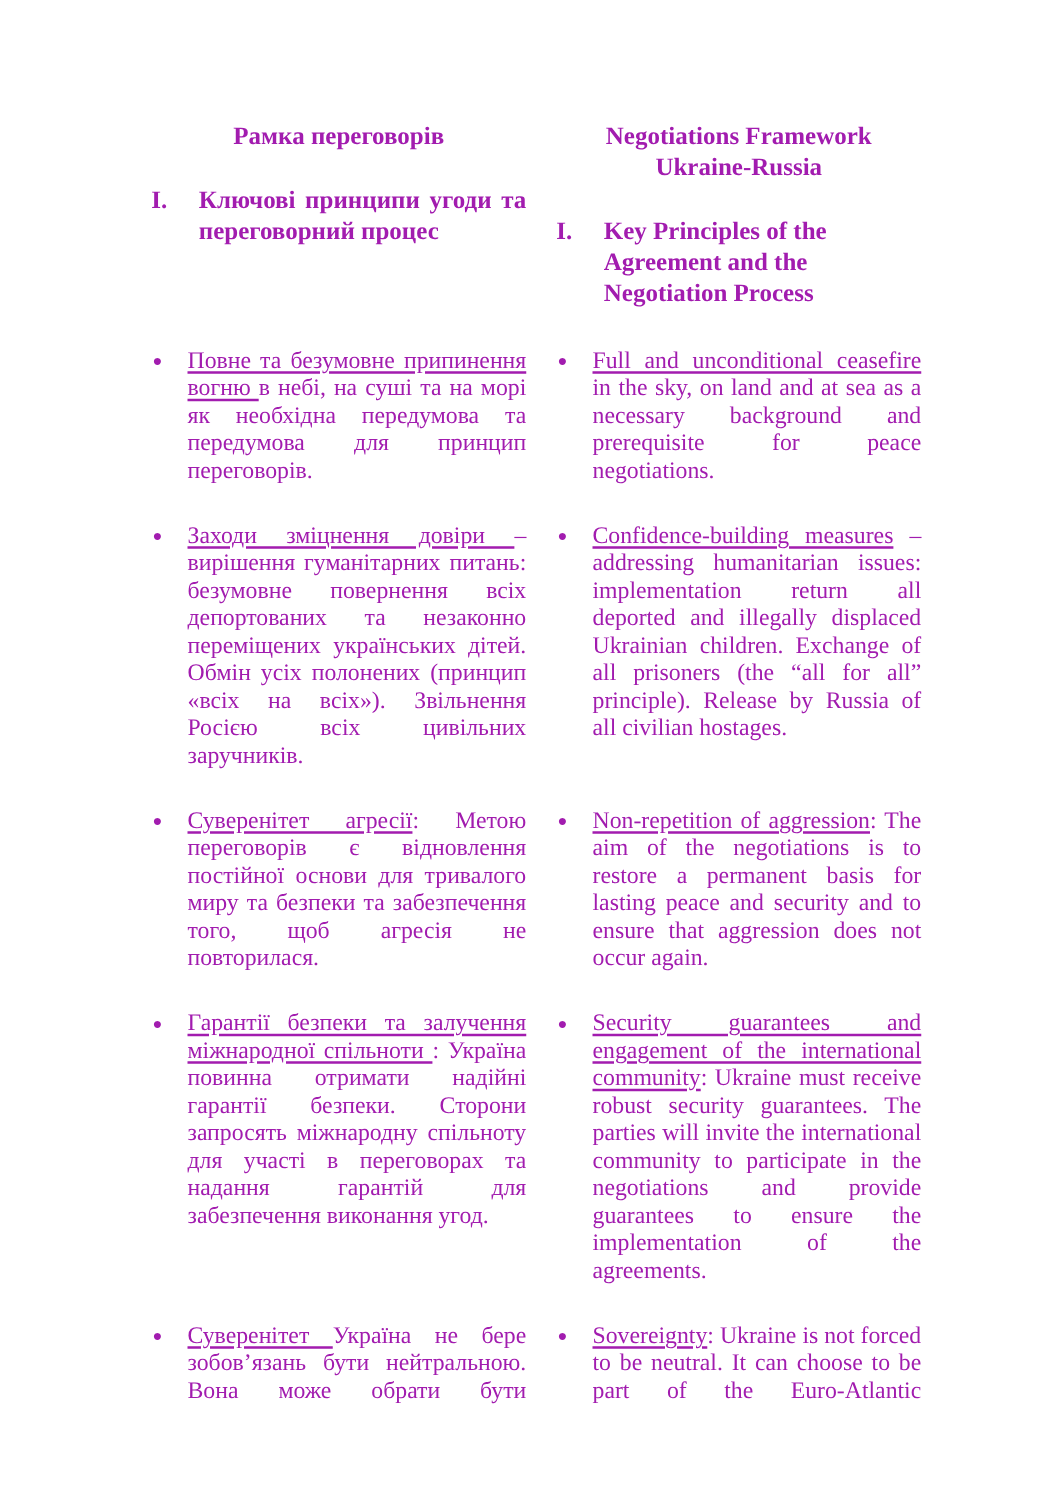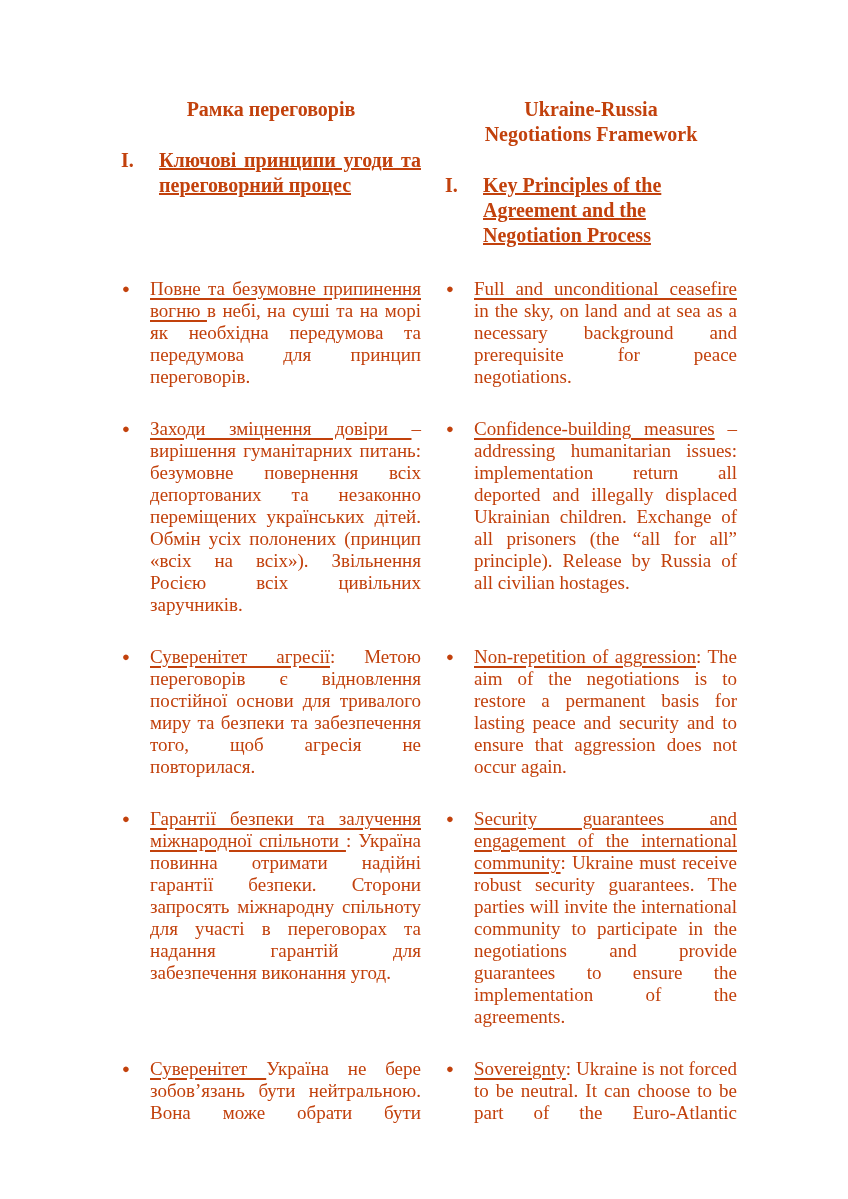--- a/index.html
+++ b/index.html
@@ -7,21 +7,21 @@
     padding: 0;
     background: #ffffff;
   }
   .page {
     position: relative;
     width: 848px;
     height: 1199px;
     background: #ffffff;
     overflow: hidden;
     font-family: "Liberation Serif", "DejaVu Serif", serif;
-    color: #c2410c;
+    color: #a21caf;
   }
   .doc {
     position: absolute;
     left: 121px;
     top: 97px;
     width: 616px;
     display: grid;
     grid-template-columns: 300px 292px;
     column-gap: 24px;
     row-gap: 30px;
@@ -40,21 +40,20 @@
     display: flex;
     font-weight: bold;
     font-size: 20px;
     line-height: 25px;
   }
   .heading .numeral {
     flex: 0 0 38px;
   }
   .heading .headtext {
     flex: 1 1 auto;
-    text-decoration: underline;
   }
   .heading.justify .headtext { text-align: justify; }
   .bullet {
     position: relative;
     padding-left: 29px;
     text-align: justify;
   }
   .bullet.cut { text-align-last: justify; }
   .marker {
     position: absolute;
@@ -81,22 +80,22 @@
         <div>Рамка переговорів</div>
       </div>
       <div class="heading justify">
         <span class="numeral">I.</span>
         <span class="headtext">Ключові принципи угоди та переговорний процес</span>
       </div>
     </div>
 
     <div class="cell">
       <div class="title">
+        <div>Negotiations Framework</div>
         <div>Ukraine-Russia</div>
-        <div>Negotiations Framework</div>
       </div>
       <div class="heading">
         <span class="numeral">I.</span>
         <span class="headtext">Key Principles of the Agreement and the Negotiation Process</span>
       </div>
     </div>
 
     <div class="cell bullet">
       <span class="marker">●</span><span class="lead">Повне та безумовне припинення вогню </span><span>в небі, на суші та на морі як необхідна передумова та передумова для принцип переговорів.</span>
     </div>

